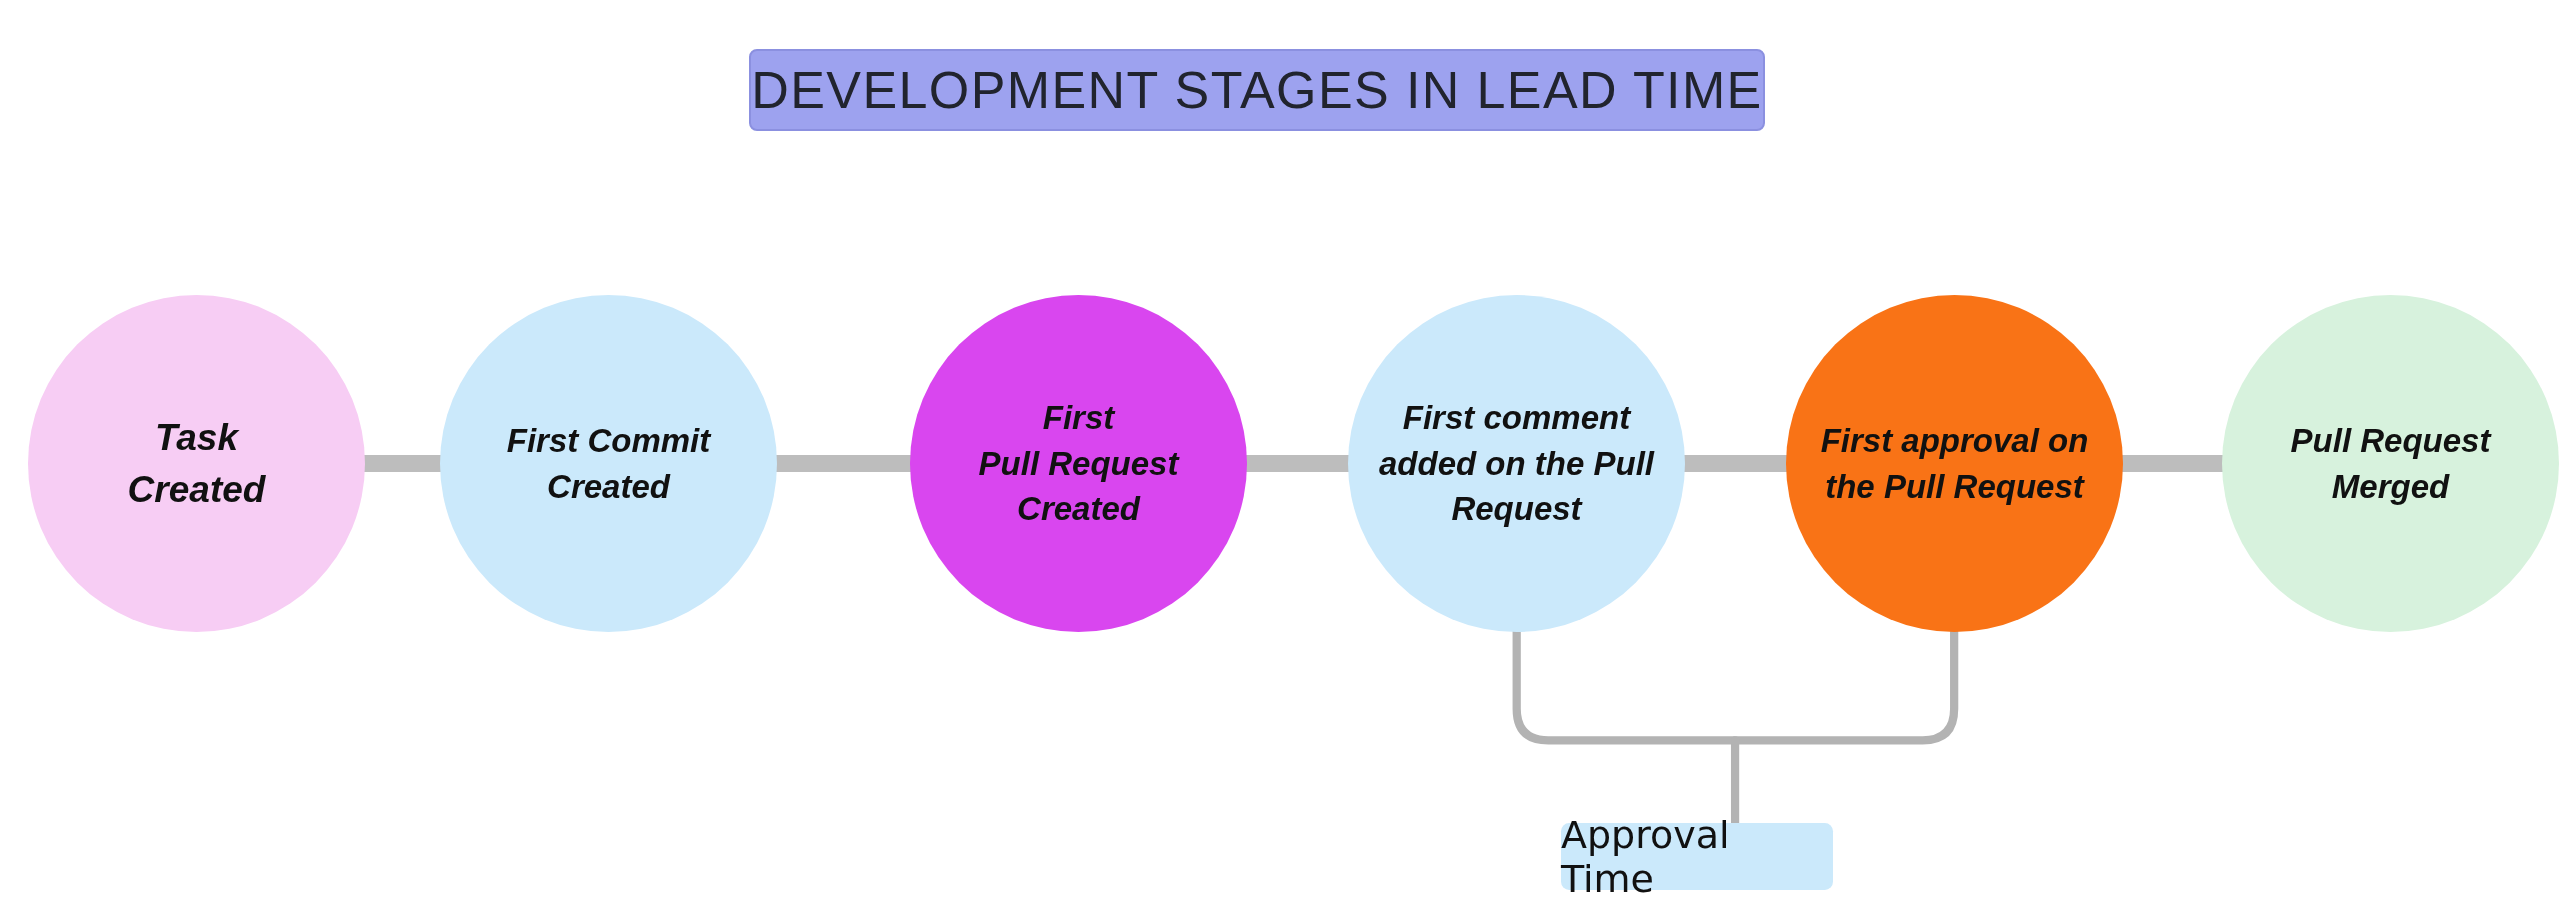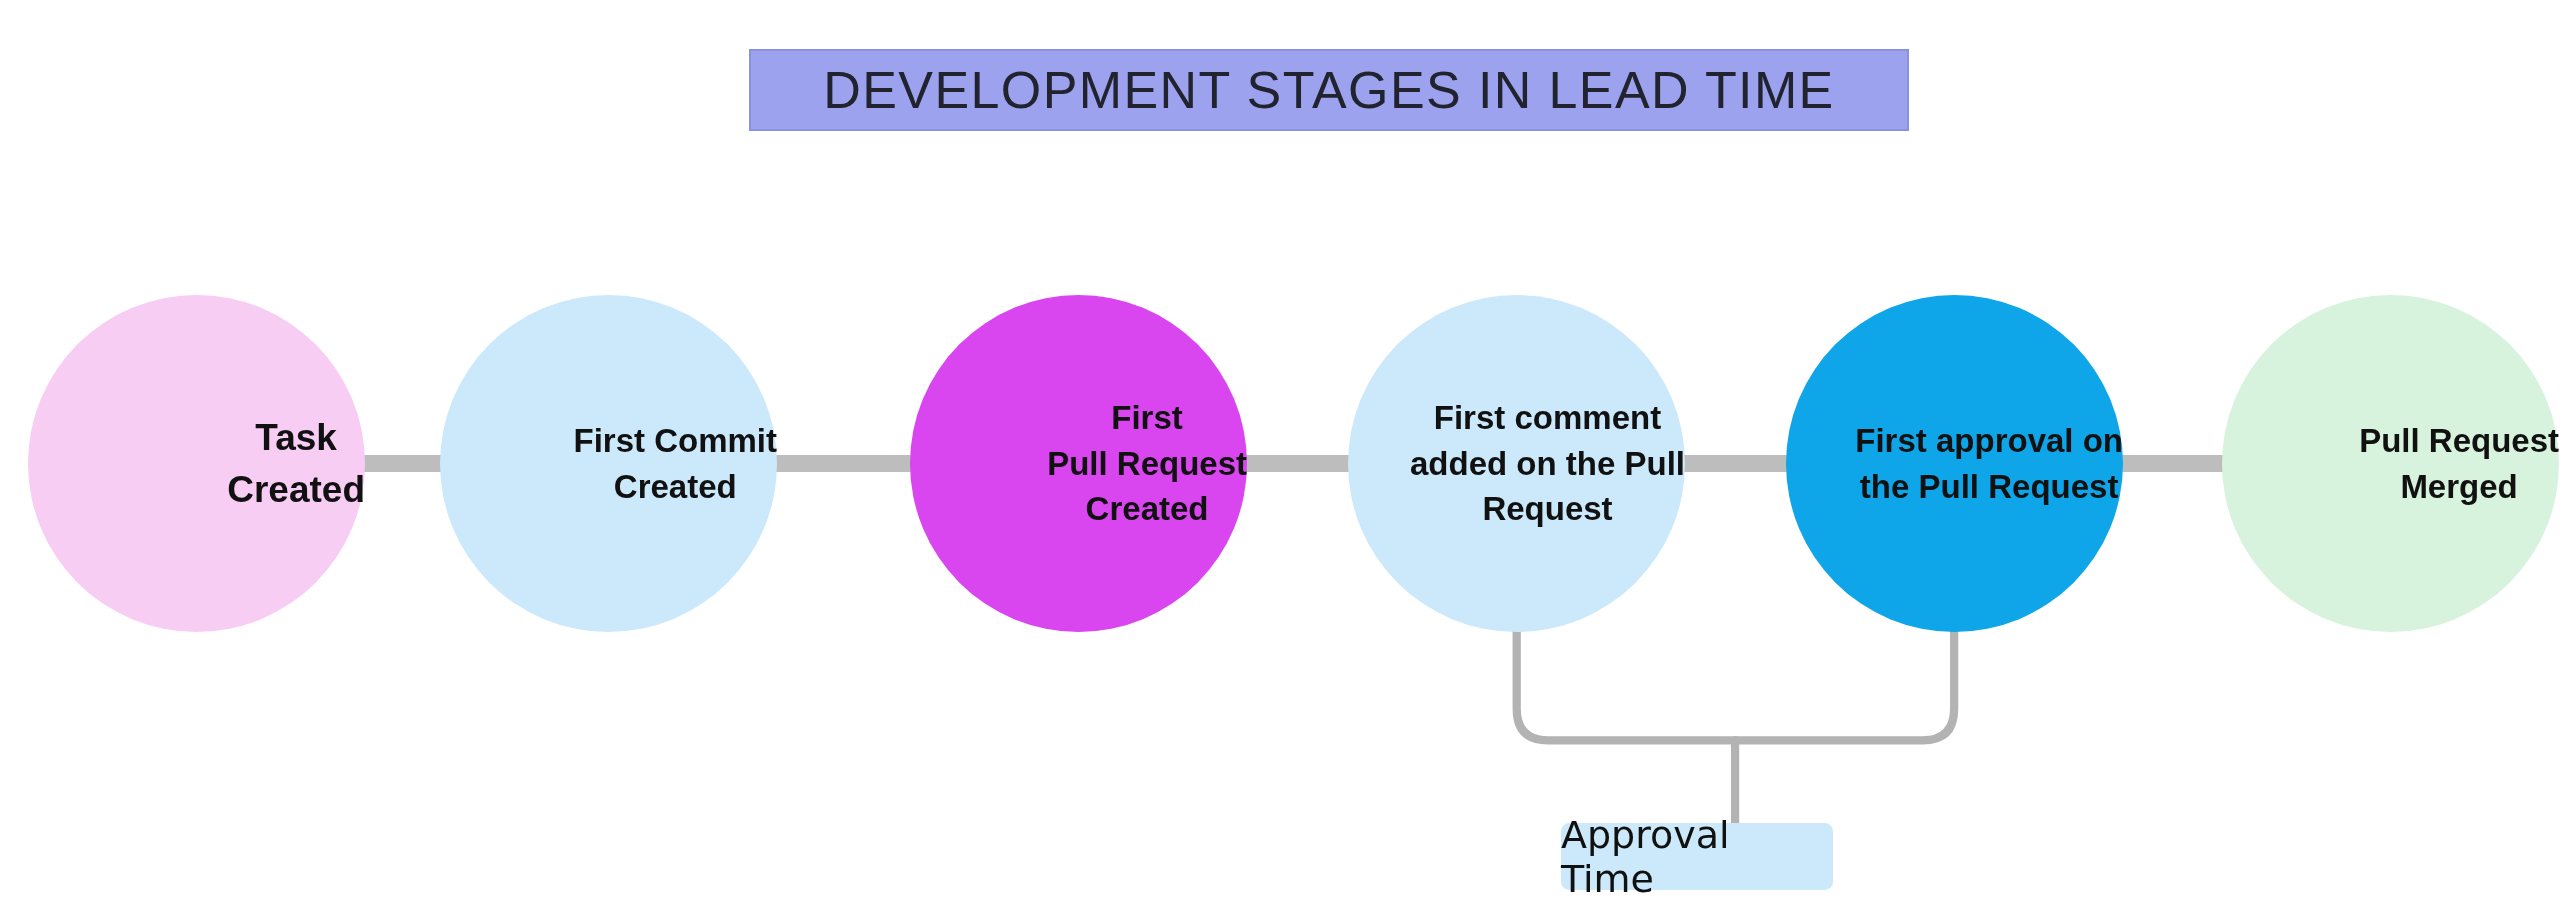--- a/index.html
+++ b/index.html
@@ -11,25 +11,25 @@
     width: 2576px;
     height: 923px;
     background: var(--background, #ffffff);
     overflow: hidden;
   }
 
   .title-box {
     position: absolute;
     left: 749px;
     top: 49px;
-    width: 1160px;
+    width: 1016px;
     height: 82px;
     background: var(--title-bg, #9da2ef);
     border: 2.1px solid var(--title-border, #8b90e0);
-    border-radius: 0;
+    border-radius: 8px;
     display: flex;
     align-items: center;
     justify-content: center;
     z-index: 3;
   }
   .title-box .title-text {
     font-size: 52px;
     letter-spacing: 1.4px;
     color: var(--title-text, #21242e);
     font-weight: 400;
@@ -47,23 +47,24 @@
   }
 
   .stage {
     position: absolute;
     top: 295px;
     width: 337px;
     height: 337px;
     border-radius: 50%;
     display: flex;
     align-items: center;
-    justify-content: flex-end;
+    justify-content: center;
     text-align: center;
     z-index: 2;
+    font-style: italic;
   }
   .stage .stage-label {
     font-family: "Liberation Sans", sans-serif;
     font-weight: 700;
     font-size: 33px;
     line-height: 1.38;
     color: var(--label-text, #111111);
     white-space: pre-line;
   }
   .stage-1 { left: 28px; }
@@ -124,21 +125,21 @@
   <div class="stage stage-3" style="background: #d946ef;">
     <span class="stage-label">First
 Pull Request
 Created</span>
   </div>
   <div class="stage stage-4" style="background: rgb(203, 233, 251);">
     <span class="stage-label">First comment
 added on the Pull
 Request</span>
   </div>
-  <div class="stage stage-5" style="background: #0ea5e9;">
+  <div class="stage stage-5" style="background: #f97316;">
     <span class="stage-label">First approval on
 the Pull Request</span>
   </div>
   <div class="stage stage-6" style="background: rgb(215, 242, 221);">
     <span class="stage-label">Pull Request
 Merged</span>
   </div>
 
   <svg class="bracket-svg" viewBox="0 0 3750 1344" xmlns="http://www.w3.org/2000/svg">
     <path d="M 2208 919 L 2208 1032 Q 2208 1078 2254 1078 L 2799 1078 Q 2845 1078 2845 1032 L 2845 919" fill="none" stroke="var(--bracket, #b3b3b3)" stroke-width="12" stroke-linecap="round"></path>

